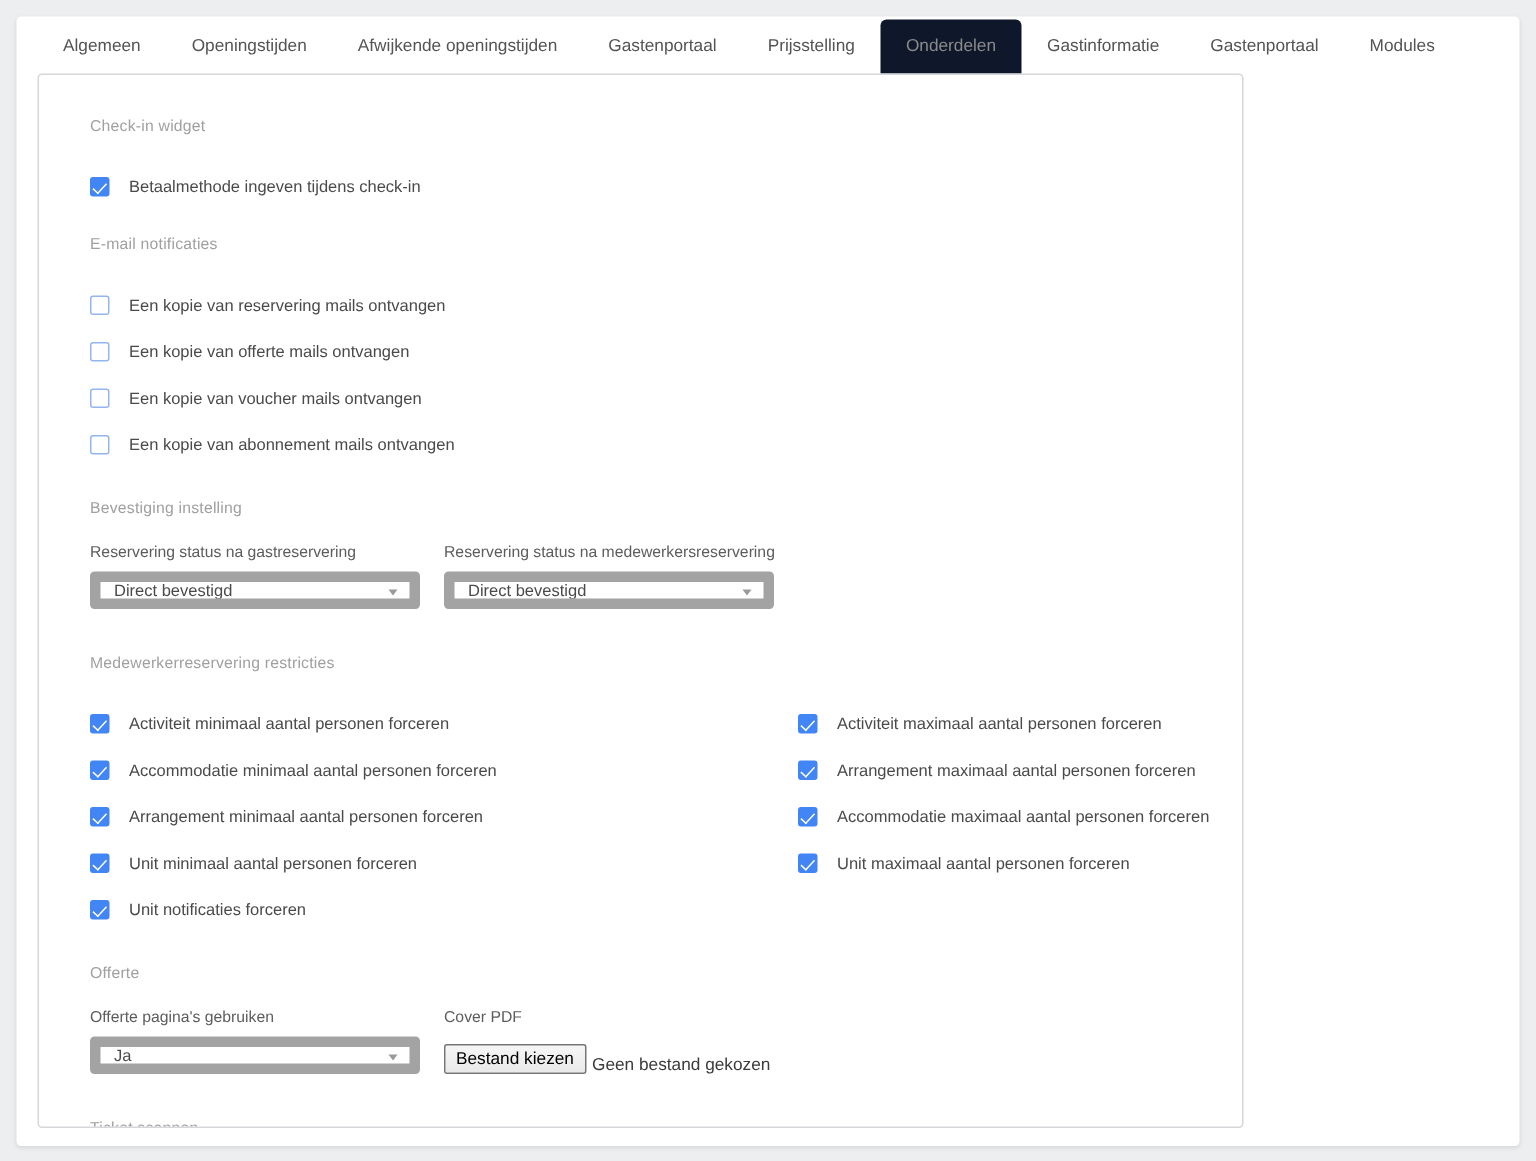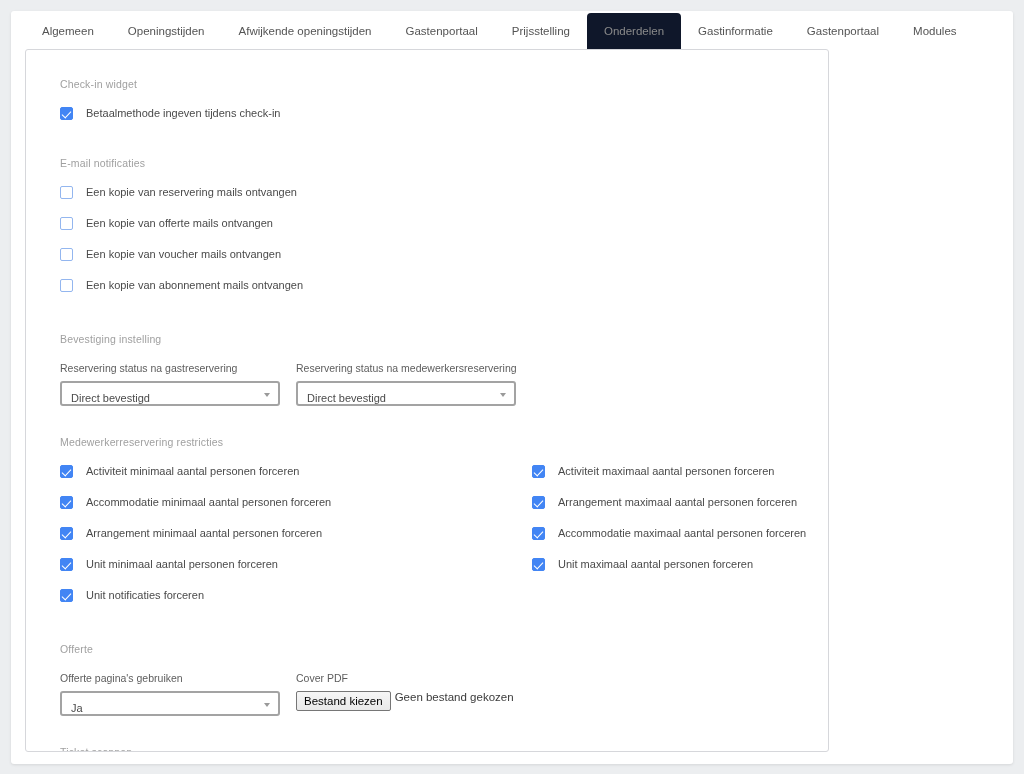--- a/index.html
+++ b/index.html
@@ -79,21 +79,21 @@
     color: #a0a0a0;
     letter-spacing: 0.15px;
     margin: 0 0 17px 0;
     font-weight: 400;
   }
   .section { margin-bottom: 26px; }
 
   
   .cb-row {
     display: flex;
-    align-items: flex-start;
+    align-items: flex-end;
     height: 24px;
     margin-bottom: 7px;
     cursor: pointer;
   }
   .cb-row:last-child { margin-bottom: 0; }
   .cbox {
     width: 13px;
     height: 13px;
     flex: 0 0 13px;
     border-radius: 2px;
@@ -139,25 +139,25 @@
     display: block;
     font-size: 10.5px;
     color: #5d5d5d;
     margin-bottom: 7px;
     white-space: nowrap;
   }
   .control {
     position: relative;
     width: 100%;
     height: 25px;
-    border: 2px solid #a3a3a3;
+    border: 7px solid #a3a3a3;
     border-radius: 3px;
     background: #ffffff;
     display: flex;
-    align-items: flex-end;
+    align-items: center;
     padding: 0 22px 0 9px;
     font-size: 11px;
     color: #4a4a4a;
     cursor: pointer;
     white-space: nowrap;
     overflow: hidden;
   }
   .caret {
     position: absolute;
     right: 8px;
@@ -166,21 +166,21 @@
     width: 0;
     height: 0;
     border-left: 3.5px solid transparent;
     border-right: 3.5px solid transparent;
     border-top: 4px solid #9a9a9a;
   }
 
   
   .file-wrap {
     display: flex;
-    align-items: flex-start;
+    align-items: flex-end;
     height: 25px;
     gap: 4px;
   }
   .file-btn {
     font-family: "Liberation Sans", sans-serif;
     font-size: 11.5px;
     color: #000000;
     background: linear-gradient(#f6f6f6, #e9e9e9);
     border: 1px solid #767676;
     border-radius: 2px;

